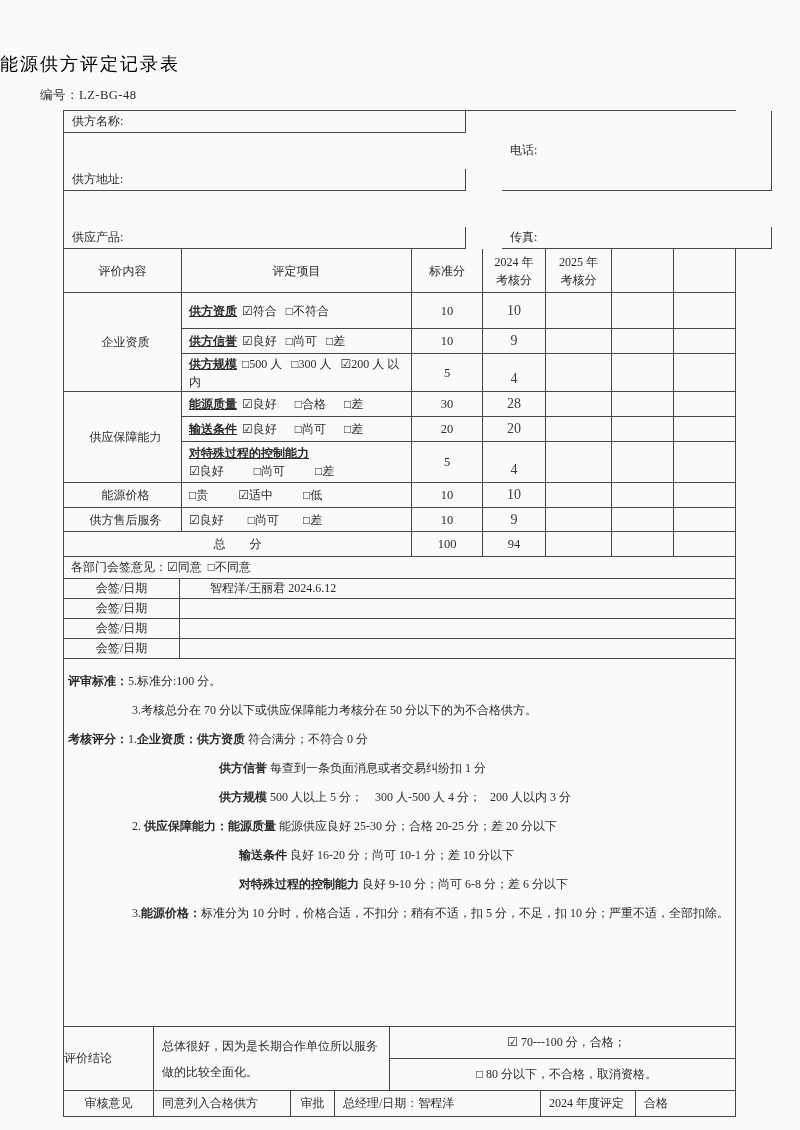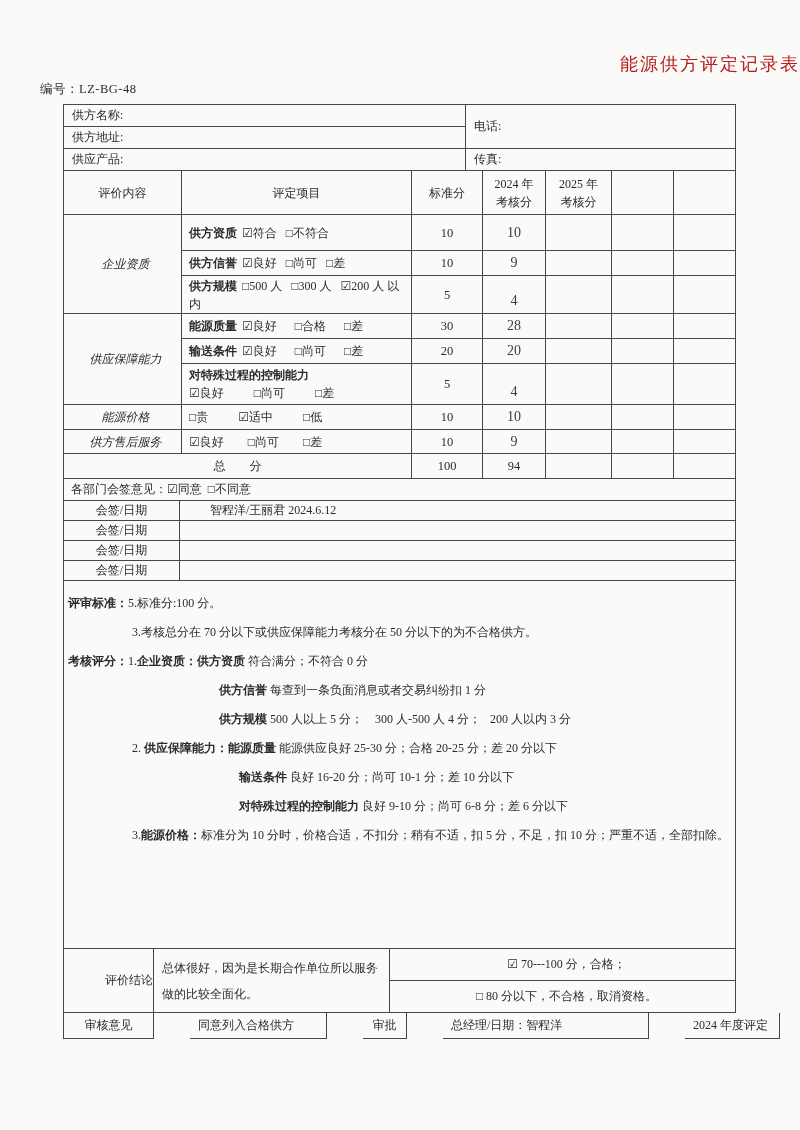--- a/index.html
+++ b/index.html
@@ -4,47 +4,47 @@
 <style>
   * { margin:0; padding:0; box-sizing:border-box; }
   html,body { width:800px; background:#fafaf9; }
   body {
     height:1130px;
     color:#2b2b2b;
     font-family:"Liberation Serif","DejaVu Sans","DejaVu Serif",serif;
     font-size:12px;
   }
   .page { position:relative; width:800px; height:1130px; overflow:hidden; }
-  .title { padding-top:52px; text-align:right; font-size:18px; letter-spacing:2px; color:#b91c1c; }
-  .doc-no { margin:5px 0 6px 40px; font-size:12.5px; letter-spacing:.5px; }
+  .title { padding-top:52px; text-align:left; font-size:18px; letter-spacing:2px; color:#000000; }
+  .doc-no { margin:11px 0 6px 40px; font-size:12.5px; letter-spacing:.5px; }
 
   .tbl { margin-left:63px; width:673px; border-left:1px solid #474747; border-top:1px solid #474747; }
   .grid { display:grid; }
   .cell { border-right:1px solid #474747; border-bottom:1px solid #474747; overflow:hidden; }
 
   
-  .info-grid { grid-template-columns:402px 270px; grid-template-rows:22px 22px 22px; }
+  .info-grid { grid-template-columns:402px 270px; grid-template-rows:22px 22px 22px;gap:36px; }
   .info-grid .cell { display:flex; align-items:center; padding-left:8px; }
   .phone-cell { grid-row:1 / span 2; grid-column:2; }
 
   
   .score-grid {
     grid-template-columns:118px 230px 71px 63px 66px 62px 62px;
     grid-template-rows:44px 36px 25px 38px 25px 25px 41px 25px 24px 25px;
   }
   .score-grid .cell { display:flex; align-items:center; justify-content:center; text-align:center; line-height:18px; }
   .hcell { flex-direction:column; line-height:19px; }
-  .cat { justify-content:center; padding-left:6px; text-align:left !important;font-style:italic; }
+  .cat { justify-content:center; padding-left:6px; text-align:left !important; }
   .cat1 { grid-row:2 / span 3; grid-column:1; }
   .cat2 { grid-row:5 / span 3; grid-column:1; }
   .cat3 { grid-row:8; grid-column:1; }
   .cat4 { grid-row:9; grid-column:1; }
   .item { justify-content:flex-start !important; text-align:left !important; }
   .itxt { width:100%; padding:2px 4px 2px 7px; }
-  .b { font-weight:bold; margin-right:5px; }
+  .b { font-weight:bold; margin-right:5px;text-decoration:underline; }
   .opts { white-space:pre-wrap; }
   .num { font-size:12.5px; }
   .s24 { font-size:14px; color:#3c3c3c; }
   .low { align-items:flex-end !important; padding-bottom:3px; }
   .total-cell { grid-row:10; grid-column:1 / span 2; white-space:pre-wrap; }
 
   
   .signoff-grid { grid-template-columns:116px 556px; grid-template-rows:22px 20px 20px 20px 20px; }
   .signoff-grid .cell { display:flex; align-items:center; }
   .so-opinion { grid-column:1 / span 2; padding-left:7px; white-space:pre-wrap; }
@@ -55,26 +55,26 @@
   .criteria-cell { height:368px; padding:8px 6px 0 4px; line-height:29px; }
   .ln { white-space:pre-wrap; }
   .ln .head, .ln .bold { font-weight:bold; }
   .ln-1 { padding-left:64px; }
   .ln-2 { padding-left:151px; }
   .ln-3 { padding-left:171px; }
 
   
   .conclusion-grid { grid-template-columns:90px 236px 346px; grid-template-rows:32px 32px; }
   .conclusion-grid .cell { display:flex; align-items:center; }
-  .cc-label { grid-row:1 / span 2; justify-content:flex-end; }
+  .cc-label { grid-row:1 / span 2; justify-content:flex-start; }
   .cc-comment { grid-row:1 / span 2; grid-column:2; padding:2px 8px; line-height:26px; }
   .cc-opt { padding-left:8px; white-space:pre-wrap;justify-content:center; }
 
   
-  .review-grid { grid-template-columns:90px 137px 44px 206px 95px 100px; grid-template-rows:26px;gap:36px; }
+  .review-grid { grid-template-columns:90px 137px 44px 206px 95px 100px; grid-template-rows:26px; }
   .review-grid .cell { display:flex; align-items:center; padding-left:8px; }
   .rv-center { justify-content:center; padding-left:0 !important; }
 </style>
 </head>
 <body>
 
 <div class="page">
   <div class="title">能源供方评定记录表</div>
   <div class="doc-no">编号：LZ-BG-48</div>
 

